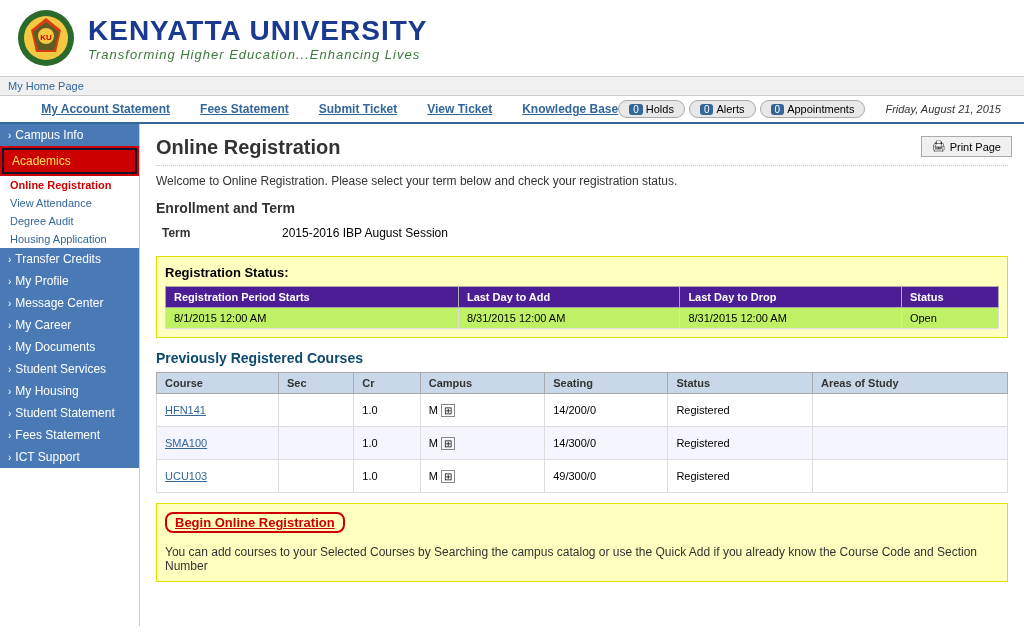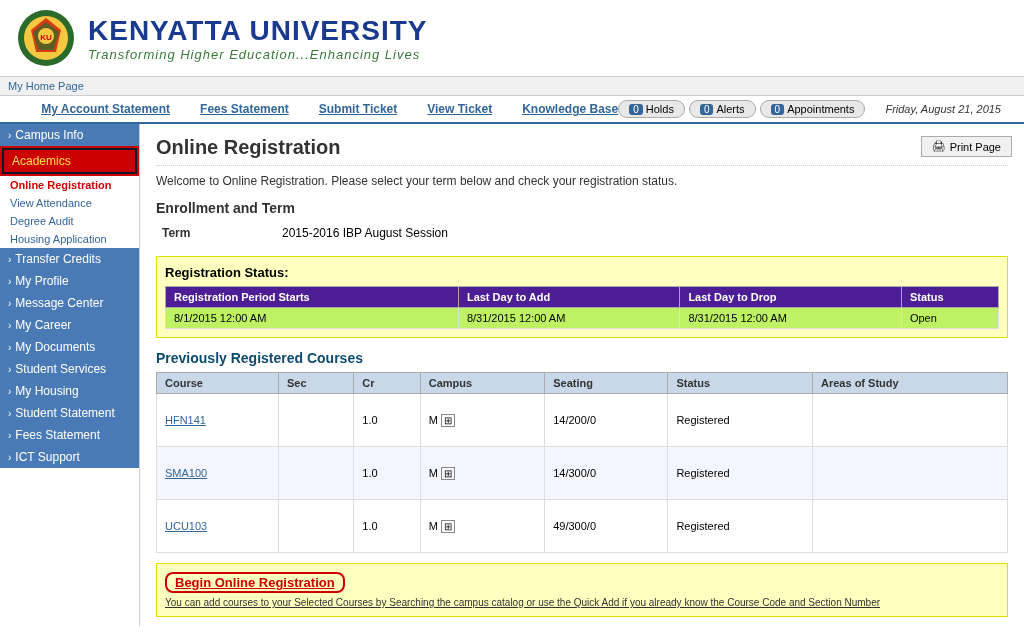--- a/index.html
+++ b/index.html
@@ -53,28 +53,28 @@
     .status-section h3 { font-size: 13px; font-weight: bold; margin-bottom: 6px; }
     .reg-table { width: 100%; border-collapse: collapse; }
     .reg-table th { background: #4c1d95; color: #fff; padding: 4px 8px; text-align: left; font-size: 11px; border: 1px solid #aaa; }
     .reg-table td { padding: 4px 8px; font-size: 11px; border: 1px solid #ddd; background: #bef264; }
 
     
     .courses-section { margin-bottom: 10px; }
     .courses-section h3 { font-size: 14px; font-weight: bold; margin-bottom: 6px; color: #0c4a6e; }
     .courses-table { width: 100%; border-collapse: collapse; }
     .courses-table th { background: #c8d8e8; color: #333; padding: 4px 8px; text-align: left; font-size: 11px; border: 1px solid #aaa; font-weight: bold; }
-    .courses-table td { padding: 20px 8px; font-size: 11px; border: 1px solid #ddd; background: #fff; }
+    .courses-table td { padding: 10px 8px; font-size: 11px; border: 1px solid #ddd; background: #fff; }
     .courses-table tr:nth-child(even) td { background: #f5f5ff; }
     .courses-table a { color: #336699; text-decoration: underline; }
 
     
     .begin-section { background: #ffffc0; border: 1px solid #e0e000; padding: 8px; margin-top: 6px; }
     .begin-link { color: #cc0000; text-decoration: underline; font-weight: bold; font-size: 13px; cursor: pointer; border: 2px solid #cc0000; border-radius: 8px; display: inline-block; padding: 1px 8px; }
-    .begin-note { font-size: 10px; color: #333; margin-top: 4px; text-decoration: underline; }
+    .begin-note { font-size: 12px; color: #333; margin-top: 12px; }
   </style>
 </head>
 <body>
 
 <div id="header">
 
   <svg id="logo-emblem" viewBox="0 0 60 60" width="60" height="60">
     <ellipse cx="30" cy="30" rx="28" ry="28" fill="#2a6a2a"></ellipse>
     <ellipse cx="30" cy="30" rx="22" ry="22" fill="#f5c842"></ellipse>
     <polygon points="30,10 45,22 40,44 20,44 15,22" fill="#cc0000" opacity="0.7"></polygon>

